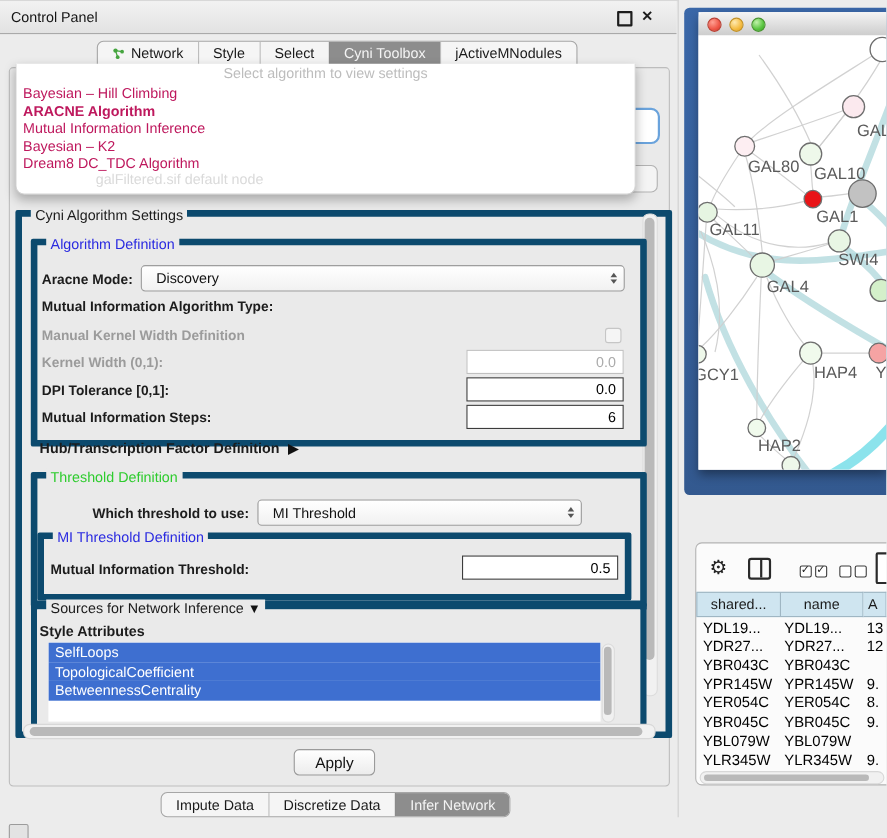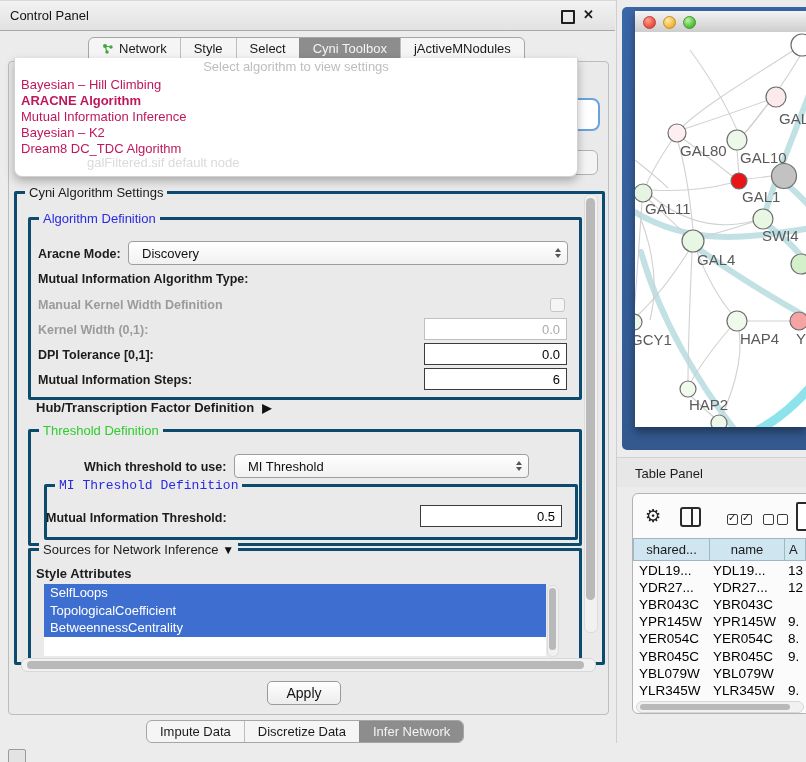--- a/index.html
+++ b/index.html
@@ -37,29 +37,29 @@
   
   .popup{left:14px;top:57px;width:562px;height:118px;background:#ffffff;border:1px solid #d2d2d2;border-top:none;
       border-radius:0 0 8px 8px;box-shadow:0 4px 10px rgba(0,0,0,.28);z-index:6;overflow:hidden;}
   .popup-ph{position:absolute;left:0;top:1px;width:100%;text-align:center;font-size:13px;color:#bdbdbd;}
   .algo-items{position:absolute;left:0;top:19px;width:100%;z-index:2;}
   .algo-item{font-size:13px;color:#be185d;line-height:16px;padding-left:6px;white-space:nowrap;}
   .algo-item.bold{font-weight:bold;}
   .ghost{position:absolute;left:72px;top:97px;font-size:13px;color:#dadada;z-index:1;}
 
   
-  .group{border:3px solid #0c4a6e;border-radius:2px;}
+  .group{border:6px solid #0c4a6e;border-radius:2px;}
   .legend{position:absolute;top:-9px;left:8px;background:#eaeaea;padding:0 4px;font-size:13px;color:#1c1c1c;white-space:nowrap;}
   .legend.blue{color:var(--label-blue);}
   .legend.green{color:var(--label-green);}
 
   .g-settings{left:14px;top:190px;width:585px;height:468px;background:#eaeaea;}
   .g-algdef{left:28px;top:216px;width:548px;height:177px;}
   .g-thresh{left:28px;top:428px;width:548px;height:111px;}
-  .g-mithresh{left:44px;top:483px;width:528px;height:50px;font-family:Liberation Mono, monospace;}
+  .g-mithresh{left:34px;top:483px;width:528px;height:50px;}
   .g-sources{left:28px;top:547px;width:548px;height:111px;border-bottom:none;}
 
   .lbl{position:absolute;font-size:12.5px;font-weight:bold;color:#1c1c1c;white-space:nowrap;}
   .lbl.dis{color:#9b9b9b;}
 
   .combo{position:absolute;background:linear-gradient(#ffffff,#f1f1f1);border:1px solid #9e9e9e;border-radius:4px;
       font-size:13px;color:#111;}
   .combo .cv{position:absolute;left:13px;top:50%;transform:translateY(-50%);white-space:nowrap;}
   .spin{position:absolute;right:6px;top:50%;transform:translateY(-50%);display:flex;flex-direction:column;align-items:center;gap:2px;}
   .spin i{display:block;width:0;height:0;border-left:3.5px solid transparent;border-right:3.5px solid transparent;}
@@ -343,23 +343,20 @@
             <circle cx="799" cy="321" r="9" fill="#f5a3a3" class="node"></circle>
             <text x="796" y="344" class="nlabel">Y</text>
             <circle cx="688" cy="389" r="8" fill="#f0faec" class="node"></circle>
             <text x="689" y="410" class="nlabel">HAP2</text>
             <circle cx="719" cy="423" r="8" fill="#eef8ea" class="node"></circle>
           </g>
       </svg>
     </div>
   </div>
 
-  <div class="abs tp-bar">
-    <span class="t">Table Panel</span>
-  </div>
   <div class="abs tp-win"></div>
   <span class="gear">⚙</span>
   <span class="colsplit">
       <i></i>
     </span>
   <span class="cbx on" style="left:727px;top:514px;"></span>
   <span class="cbx on" style="left:741px;top:514px;"></span>
   <span class="cbx" style="left:763px;top:514px;"></span>
   <span class="cbx" style="left:777px;top:514px;"></span>
   <span class="fileic"></span>

